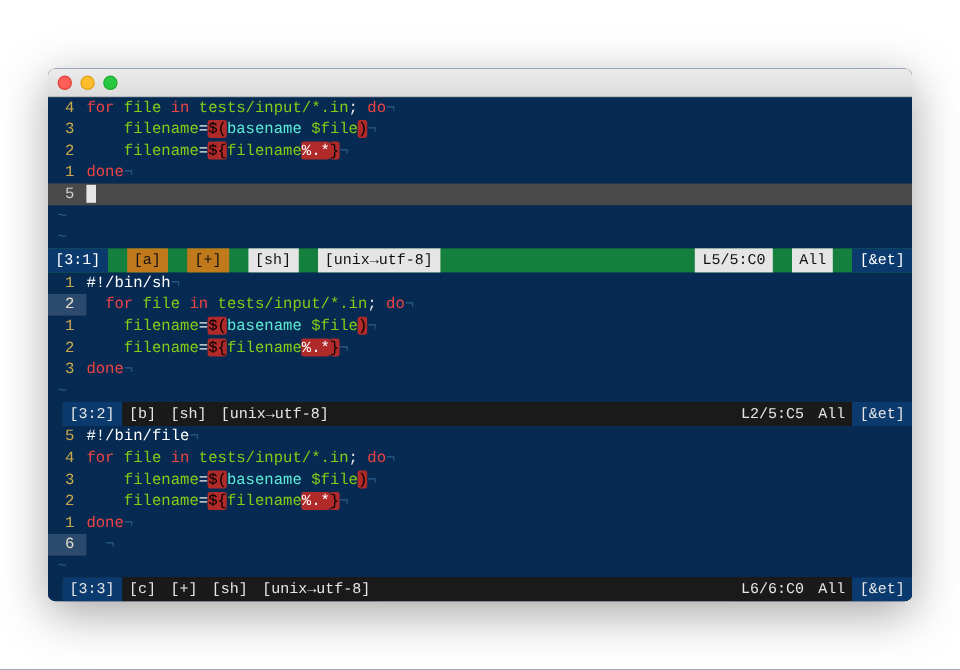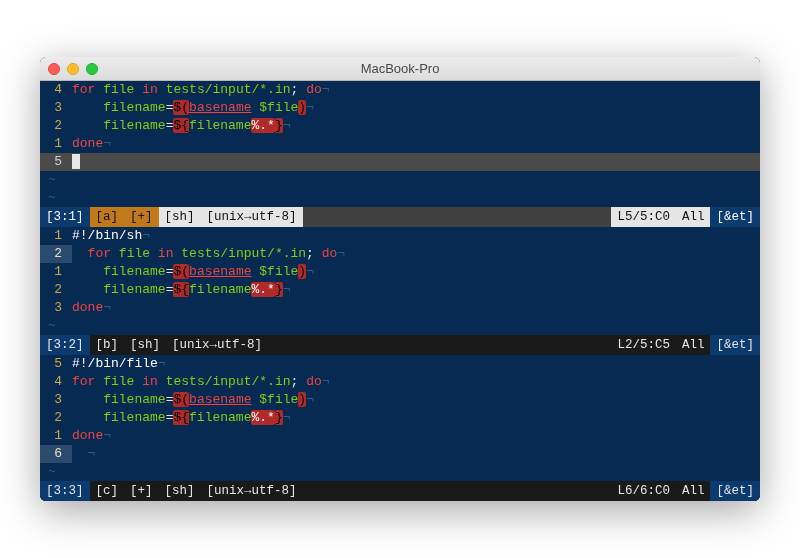--- a/index.html
+++ b/index.html
@@ -22,32 +22,32 @@
   .line.cursor-row .gutter { background: #4a4a4a; }
   .line.cur2 { }
   .line.cur2 .gutter { background: #2b4a6e; color: #e5dfc9; }
   .tilde { color: #2d5c8a; padding-left: 8px; }
   .empty-line { height: 18px; line-height: 18px; }
 
   
   .kw { color: #ef4444; }
   .id { color: #84cc16; }
   .punc { color: #e6e6e6; }
-  .cmd { color: #ef4444; text-decoration: underline; }
+  .cmd { color: #5eead4; }
   .op { color: #e6e6e6; }
   .comment { color: #ffffff; font-family: Liberation Mono, monospace; }
   .hl { background: #b02a2a; border-radius: 2px; }
   .hl2 { background: #b02a2a; border-radius: 2px; color: #fff; }
   .nbsp { color: #2d5c8a; }
   .cursor-block { display:inline-block; width:8px; height:15px; background:#e6e6e6; vertical-align:middle; }
 
   
   .status { height: 20px; display: flex; align-items: center; font-size: 12.5px; }
-  .status.active { background: #404040; color: #111; }
-  .status.inactive { background: #1a1a1a; color: #e6e6e6; }
+  .status.active { background: #15803d; color: #111; gap: 16px; }
+  .status.inactive { background: #1a1a1a; color: #e6e6e6; margin-left: 12px; }
   .seg { padding: 0 6px; height: 100%; display: flex; align-items: center; }
   .status.active .seg.blue { background: #0a3a6e; color: #fff; }
   .status.active .seg.orange { background: #c07a1c; color: #111; }
   .status.active .seg.orange2 { background: #c07a1c; color: #111; }
   .status.active .seg.light { background: #e5e5e5; color: #111; }
   .status.active .seg.end { background: #0a3a6e; color: #fff; }
   .status.inactive .seg.blue { background: #0a3a6e; color: #e6e6e6; }
   .status.inactive .seg.dark { background: #1a1a1a; color: #e6e6e6; }
   .status.inactive .seg.end { background: #0a3a6e; color: #e6e6e6; }
   .spacer { flex: 1; }
@@ -55,21 +55,20 @@
 </head>
 <body>
 
 <div class="window">
   <div class="titlebar">
     <div class="traffic">
       <div class="dot red"></div>
       <div class="dot yellow"></div>
       <div class="dot green"></div>
     </div>
-    <div class="title">MacBook-Pro</div>
   </div>
 
   <div class="editor">
 
     <div class="pane">
       <div class="line">
         <div class="gutter">4</div>
         <div class="code"><span class="kw">for</span> <span class="id">file</span> <span class="kw">in</span> <span class="id">tests/input/*.in</span><span class="punc">;</span> <span class="kw">do</span><span class="nbsp">¬</span></div>
       </div>
       <div class="line">

